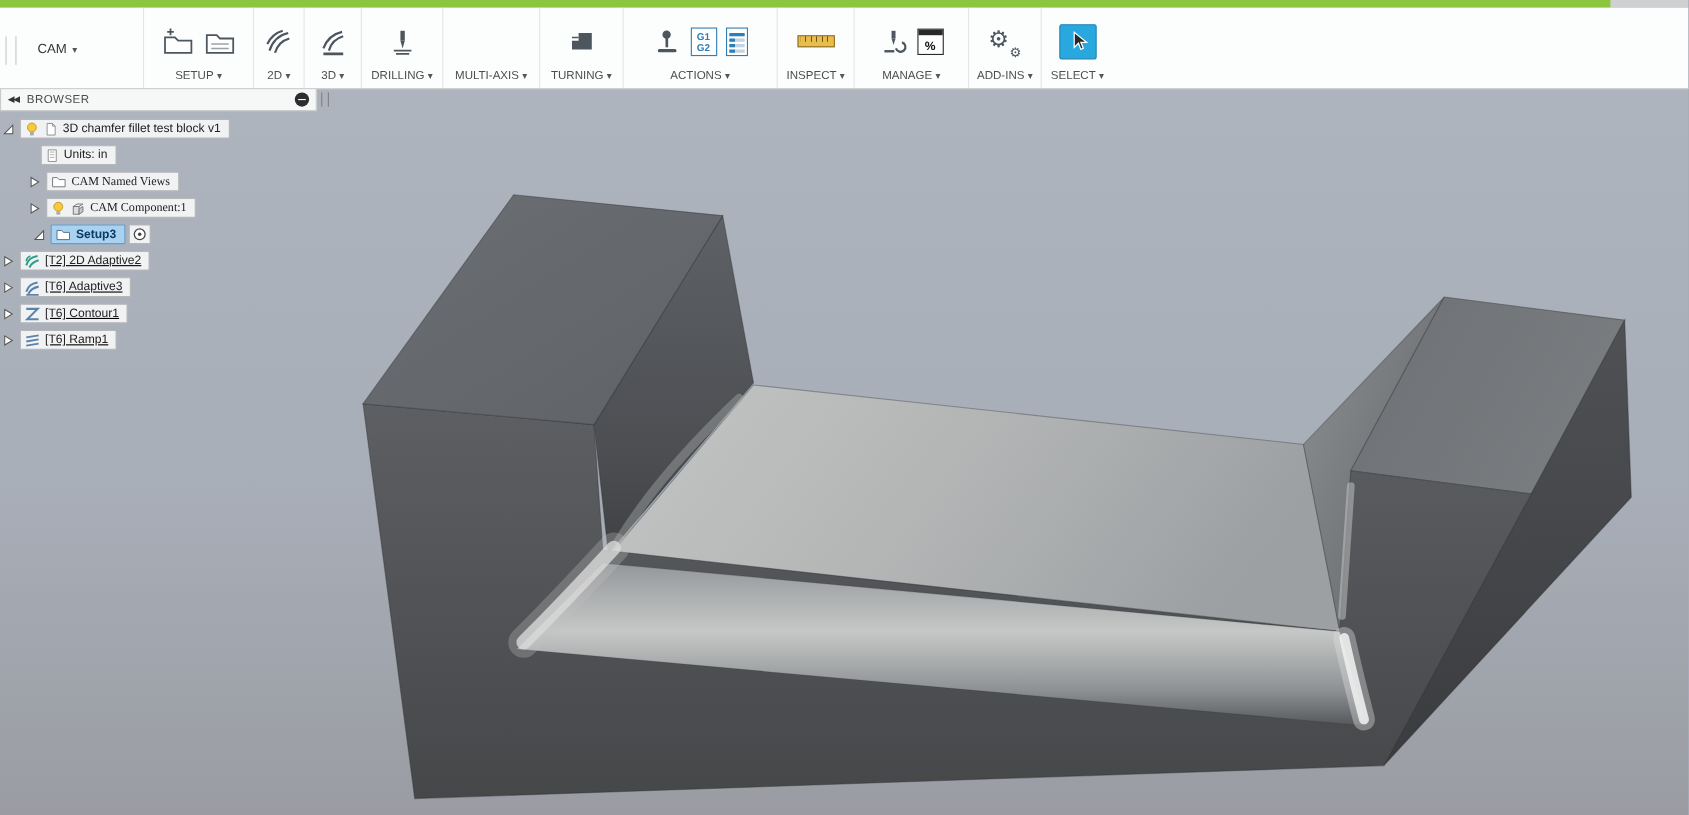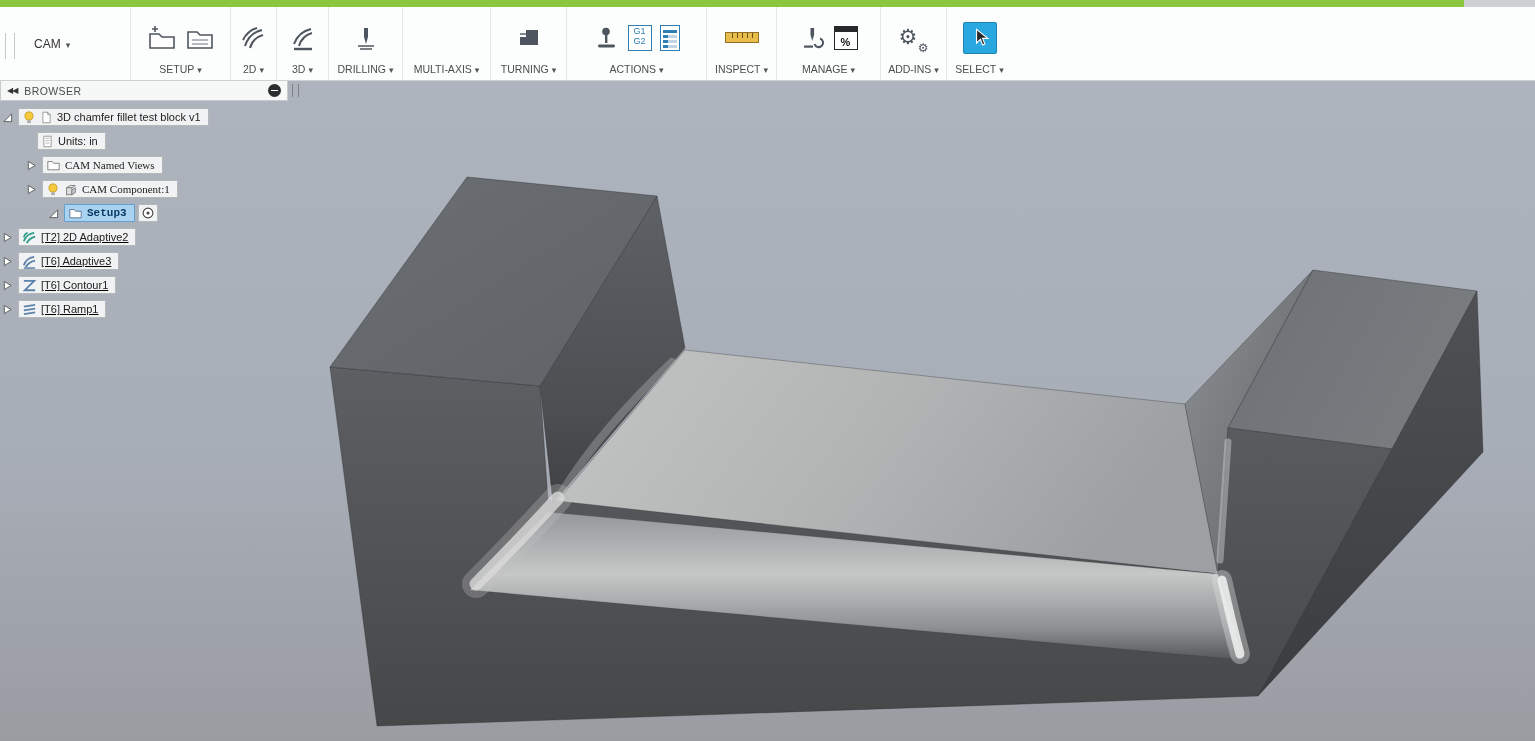--- a/index.html
+++ b/index.html
@@ -22,22 +22,22 @@
     font-size:12px;font-weight:normal;color:#333;cursor:pointer;}
   .tb-group{border-left:1px solid #e4e5e7;display:flex;flex-direction:column;align-items:center;
     padding:5px 4px 3px;box-sizing:border-box;}
   .tb-icons{flex:1;display:flex;align-items:center;justify-content:center;gap:8px;}
   .tb-label{display:flex;align-items:center;gap:3px;font-size:10.5px;color:#4b4d4f;white-space:nowrap;padding-bottom:2px;}
   .caret::after{content:"▾";font-size:9px;color:#555;line-height:1;}
   .ruler-icon{width:34px;height:11px;background:#e9bd4c;border:1px solid #8f7026;box-sizing:border-box;position:relative;}
   .ruler-icon::before{content:"";position:absolute;top:0;left:2px;right:2px;height:5px;
     background:repeating-linear-gradient(90deg,transparent 0 4px,#6b5112 4px 5px);}
   .g1g2{width:24px;height:26px;border:1.5px solid #2e7fb5;background:#fff;box-sizing:border-box;
-    display:flex;flex-direction:column;align-items:center;justify-content:flex-start;
-    font-size:9px;font-weight:normal;color:#2e7fb5;line-height:10px;}
+    display:flex;flex-direction:column;align-items:center;justify-content:center;
+    font-size:9px;font-weight:bold;color:#2e7fb5;line-height:10px;}
   .listicon{width:20px;height:26px;border:1.5px solid #2e7fb5;background:#fff;box-sizing:border-box;padding:2px 2px;}
   .listicon i{display:block;height:3px;margin:2px 0;background:linear-gradient(90deg,#2e7fb5 0 5px,#c3d4e2 5px 100%);}
   .listicon i:first-child{background:#2e7fb5;}
   .pct{width:24px;height:24px;background:#fff;border:1.5px solid #26282a;box-sizing:border-box;position:relative;
     display:flex;align-items:flex-end;justify-content:center;font-size:11px;font-weight:bold;color:#111;padding-bottom:1px;}
   .pct::before{content:"";position:absolute;top:0;left:0;right:0;height:5px;background:#26282a;}
   .gear-wrap{position:relative;width:30px;height:28px;}
   .gear-big{position:absolute;left:0;top:0;font-size:21px;color:#4d565e;line-height:26px;}
   .gear-small{position:absolute;right:0;bottom:-2px;font-size:12px;color:#4d565e;line-height:12px;}
   .select-btn{width:32px;height:30px;background:#29a8e0;border:1px solid #1e83b5;border-radius:2px;
@@ -48,21 +48,21 @@
     display:flex;align-items:center;box-sizing:border-box;padding:0 6px;gap:7px;}
   .collapse-arrows{font-size:8px;color:#333;letter-spacing:-1px;cursor:pointer;}
   .browser-title{font-size:10.5px;color:#4a4c4e;letter-spacing:.4px;flex:1;}
   .minus-circle{width:13px;height:13px;border-radius:50%;background:#2b2d2f;position:relative;cursor:pointer;}
   .minus-circle::after{content:"";position:absolute;left:3px;top:5.7px;width:7px;height:1.6px;background:#fff;}
   .panel-grip{position:absolute;left:292px;top:4px;width:5px;height:13px;
     border-left:1.5px solid #7e8082;border-right:1.5px solid #7e8082;}
   .tree{list-style:none;margin:4px 0 0;padding:0;}
   .tree li{height:24px;display:flex;align-items:center;gap:3px;}
   .lvl0{} .lvl1{padding-left:24px;font-family:Liberation Serif, serif;} .lvl1n{padding-left:37px;}
-  .lvl2{padding-left:46px;font-family:Liberation Mono, monospace;} .lvl3{text-decoration:underline;}
+  .lvl2{padding-left:28px;} .lvl3{text-decoration:underline;}
   .twisty{width:15px;height:15px;display:flex;align-items:center;justify-content:center;cursor:pointer;flex:none;}
   .chip{display:inline-flex;align-items:center;gap:4px;background:#f1f2f3;border:1px solid #b5b7b9;
     height:18px;box-sizing:border-box;padding:0 7px 0 3px;font-size:11px;color:#222;border-radius:1px;cursor:default;}
   .chip svg{flex:none;}
   .chip.selected{background:#a9d1f0;border-color:#639fcc;font-weight:bold;color:#0a3c66;}
   .chip.mini{padding:0 2px;}
   
   .viewport{position:absolute;left:0;top:80px;width:1535px;height:661px;z-index:1;
     background:linear-gradient(180deg,#aeb4be 0%,#a8aeb8 55%,#9a9ca2 100%);}
   .viewport svg{display:block;}

